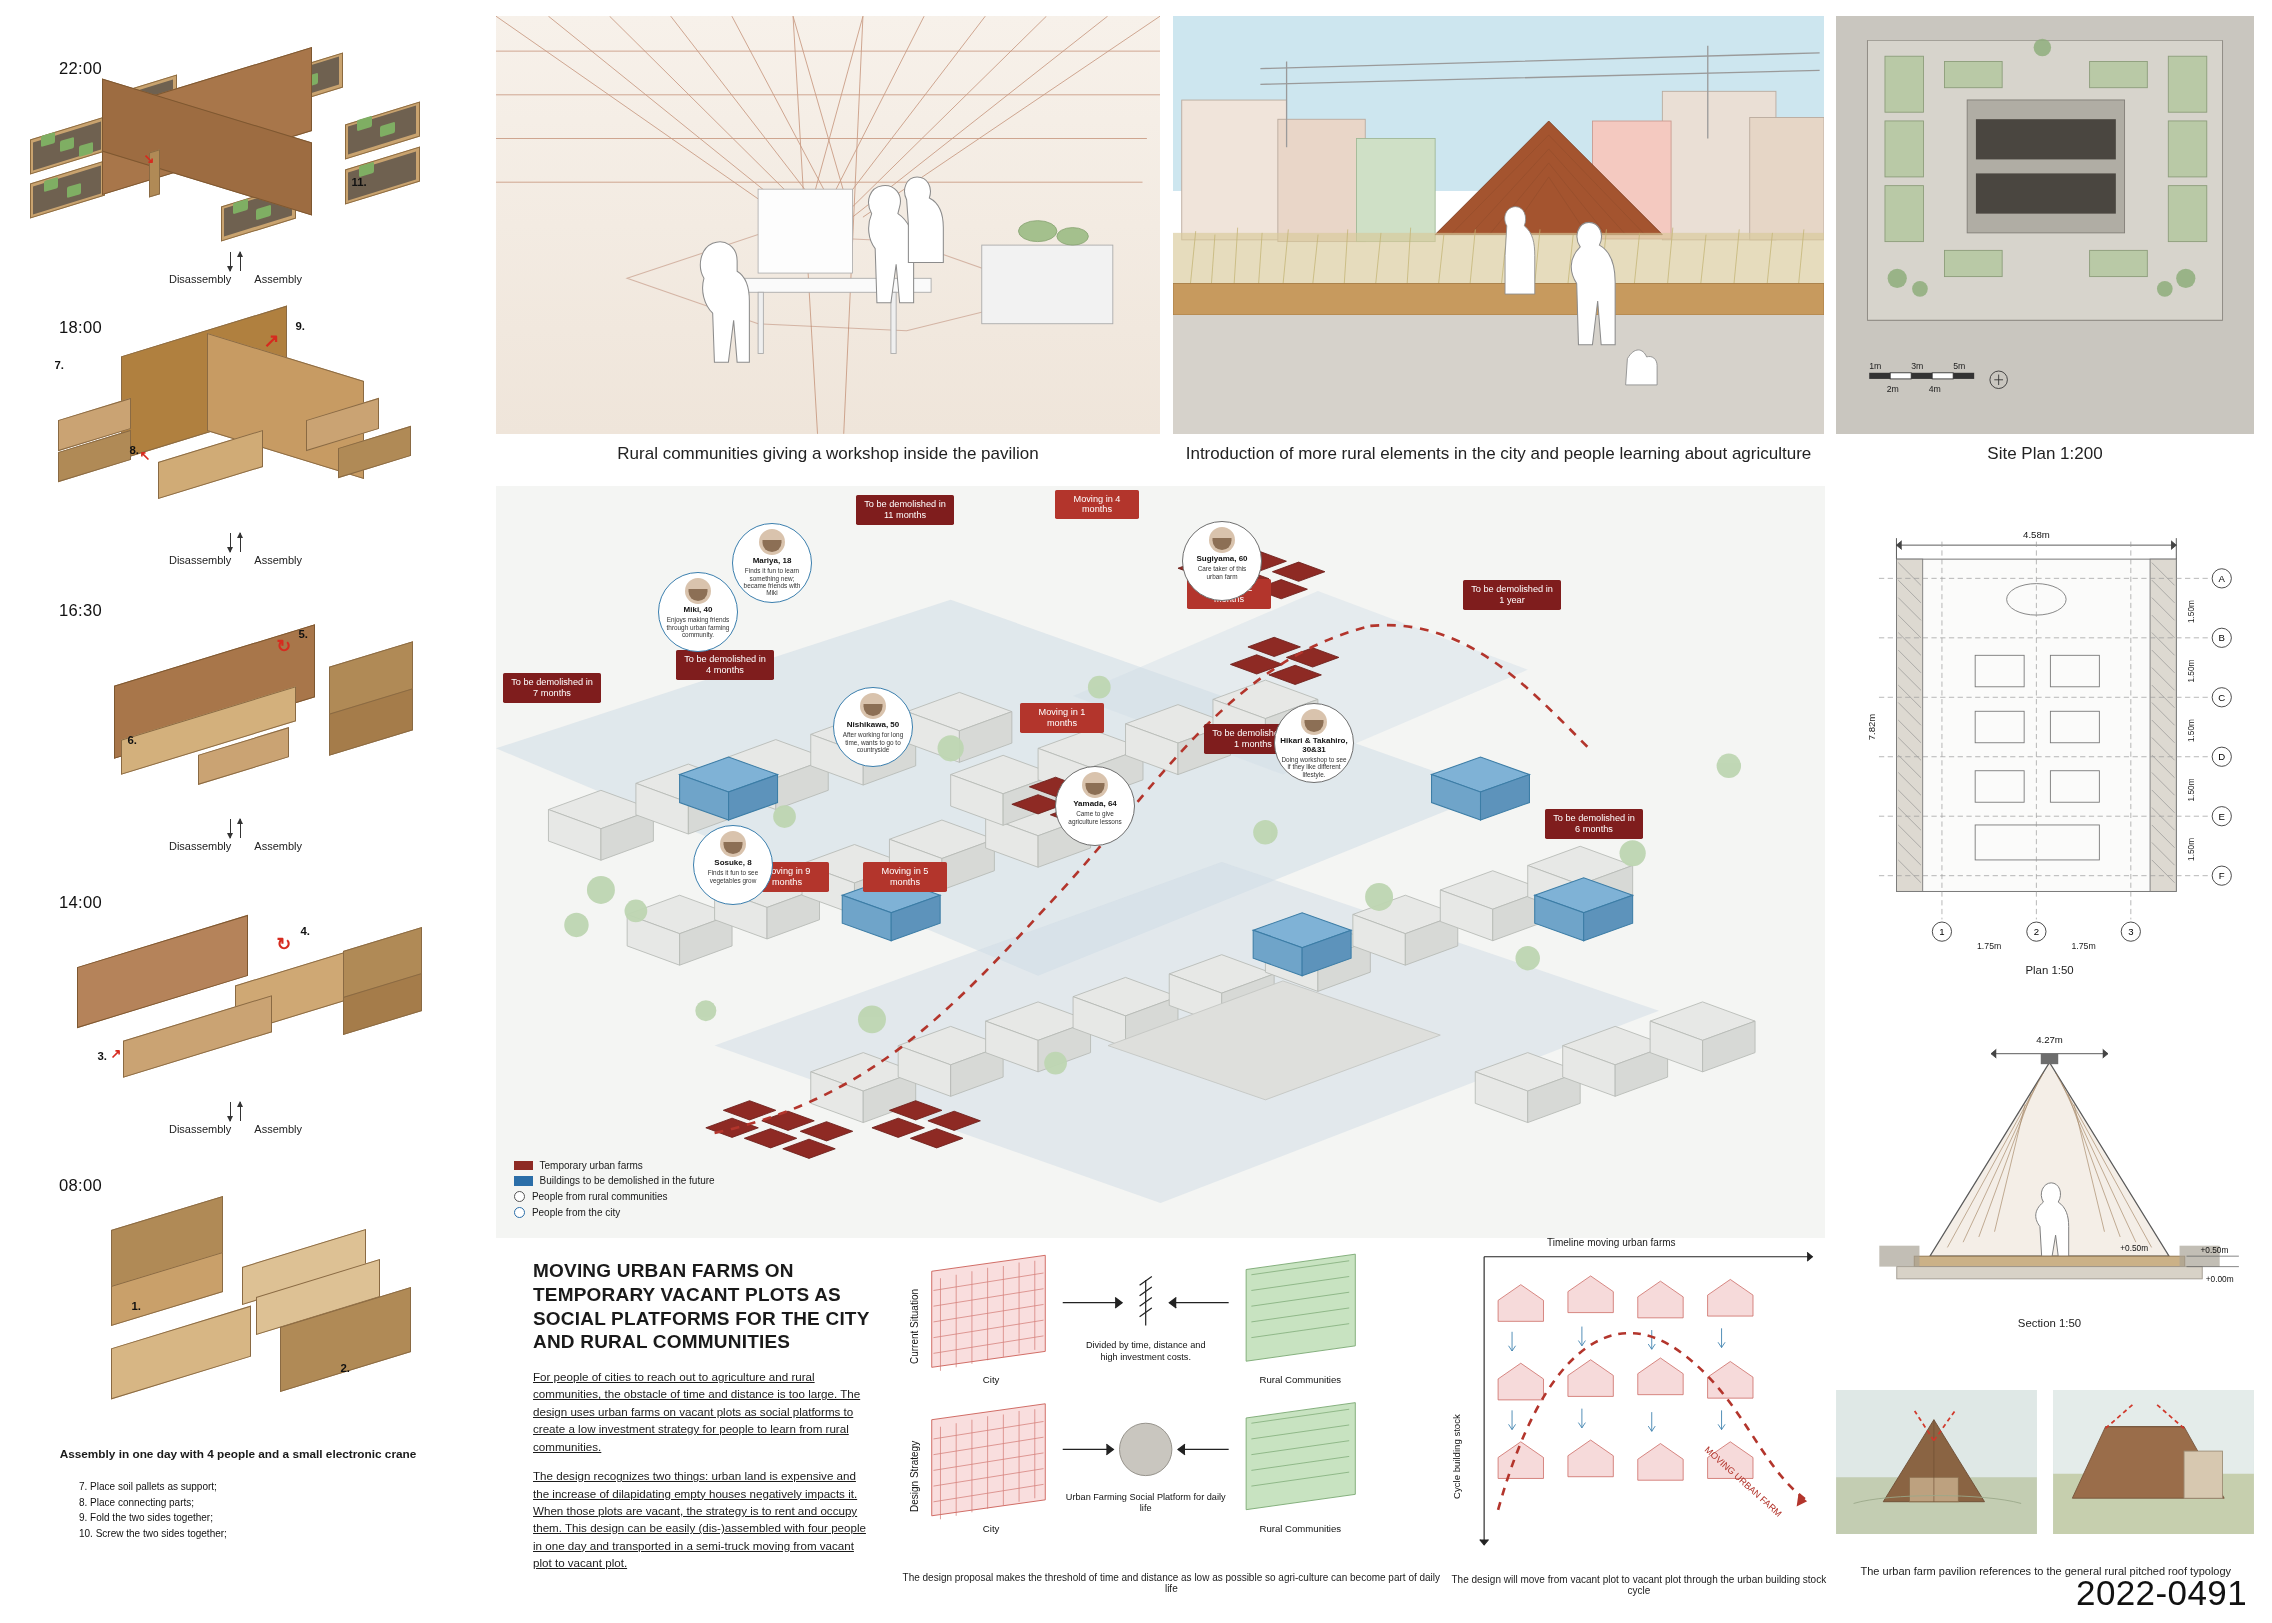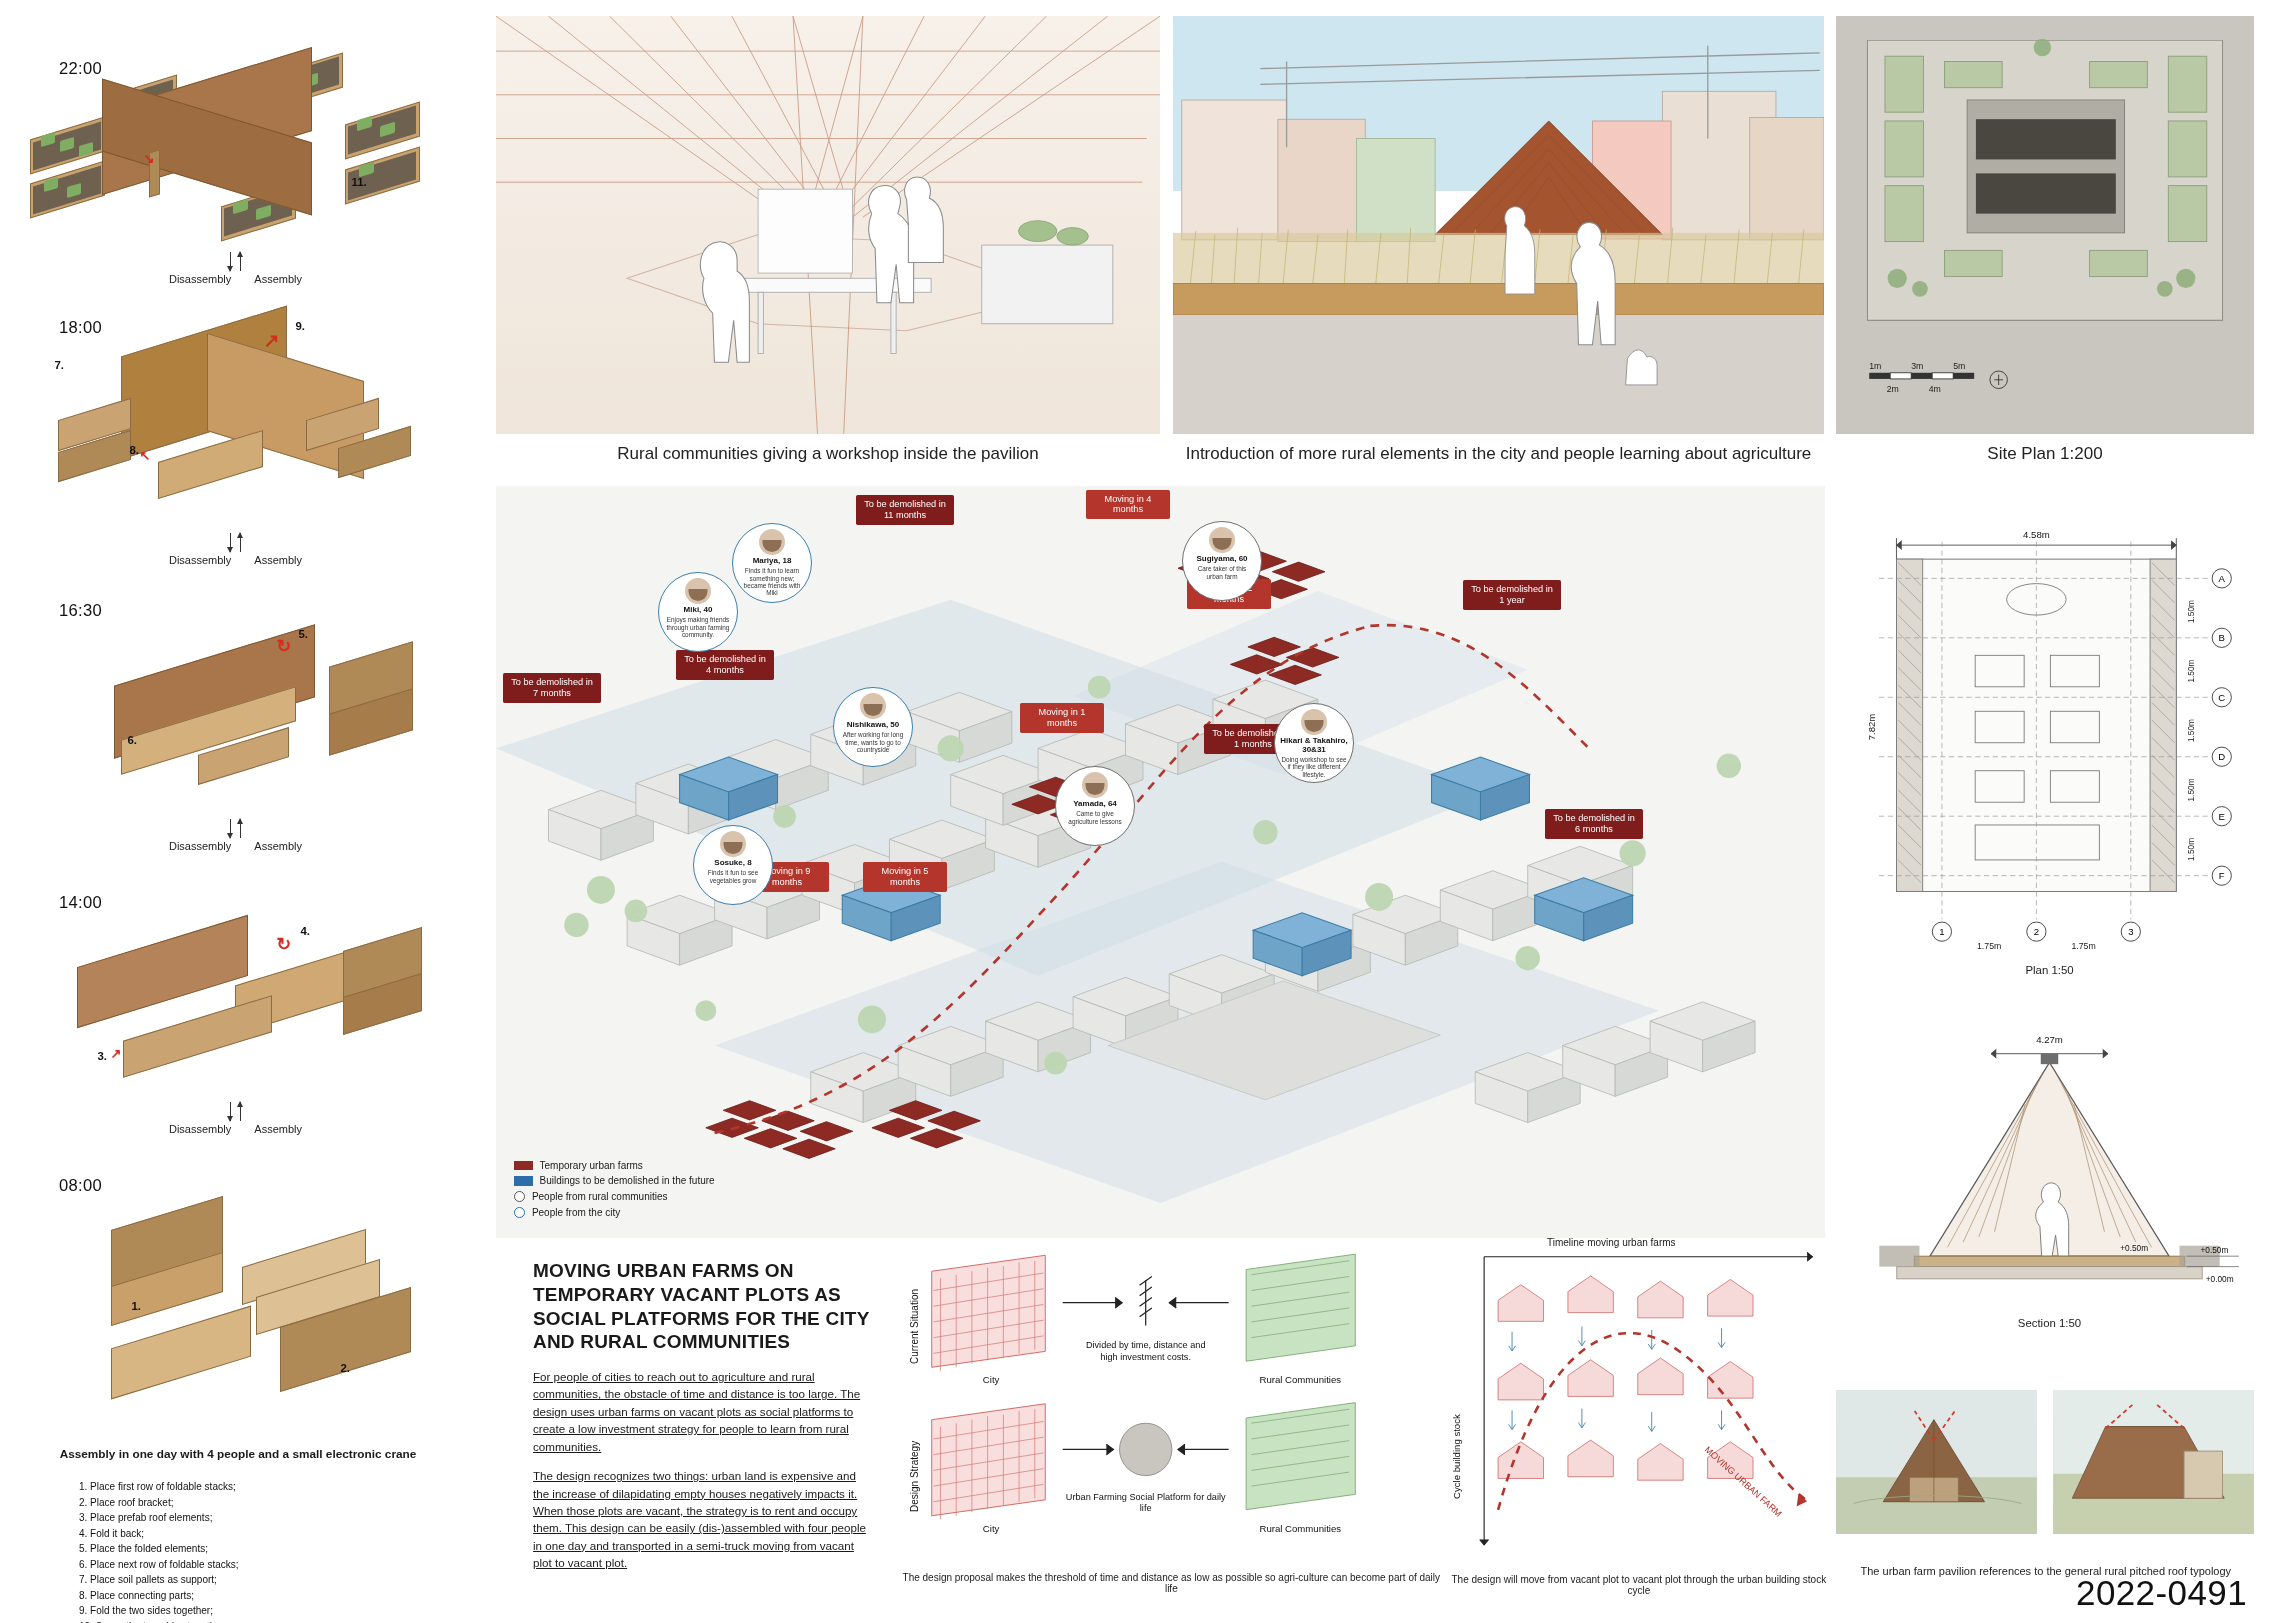--- a/index.html
+++ b/index.html
@@ -246,28 +246,20 @@
       <div class="plank l" style="left:238px; top:107px; width:124px; height:38px; transform:skewY(-17deg);"></div>
       <div class="plank d" style="left:262px; top:136px; width:131px; height:65px; transform:skewY(-17deg);"></div>
       <div class="plank" style="left:93px; top:156px; width:140px; height:51px; transform:skewY(-17deg); background:#d7b684;"></div>
       <div class="num" style="left:114px; top:129px;">1.</div>
       <div class="num" style="left:323px; top:191px;">2.</div>
     </div>
 
     <div class="asm-caption" style="top:1447px;">Assembly in one day with 4 people and a small electronic crane</div>
 
     <div class="asm-steps" style="left:79px; top:1479px; width:385px;">
-      <div class="col one">
-        <div>1. Place first row of foldable stacks;</div>
-        <div>2. Place roof bracket;</div>
-        <div>3. Place prefab roof elements;</div>
-        <div>4. Fold it back;</div>
-        <div>5. Place the folded elements;</div>
-        <div>6. Place next row of foldable stacks;</div>
-      </div>
       <div class="col two">
         <div>7. Place soil pallets as support;</div>
         <div>8. Place connecting parts;</div>
         <div>9. Fold the two sides together;</div>
         <div>10. Screw the two sides together;</div>
         
       </div>
     </div>
   </div>
 
@@ -586,21 +578,21 @@
       </g>
     </svg>
 
     <div class="tag blue" style="left:360px; top:8.7px; width:98px;">To be demolished in 11 months</div>
     <div class="tag blue" style="left:7px; top:187px; width:98px;">To be demolished in 7 months</div>
     <div class="tag blue" style="left:180px; top:164px; width:98px;">To be demolished in 4 months</div>
     <div class="tag blue" style="left:967px; top:94px; width:98px;">To be demolished in 1 year</div>
     <div class="tag blue" style="left:708px; top:238px; width:98px;">To be demolished in 1 months</div>
     <div class="tag blue" style="left:1049px; top:323px; width:98px;">To be demolished in 6 months</div>
 
-    <div class="tag red" style="left:559px; top:3.5px; width:84px;margin-left:31px;">Moving in 4 months</div>
+    <div class="tag red" style="left:559px; top:3.5px; width:84px;">Moving in 4 months</div>
     <div class="tag red" style="left:691px; top:93px; width:84px;">Moving in 2 months</div>
     <div class="tag red" style="left:524px; top:217px; width:84px;">Moving in 1 months</div>
     <div class="tag red" style="left:249px; top:376px; width:84px;">Moving in 9 months</div>
     <div class="tag red" style="left:367px; top:376px; width:84px;">Moving in 5 months</div>
 
     <div class="pin" style="left:236px; top:37px;">
       <div class="face"></div>
       <div class="nm">Mariya, 18</div>
       <div class="ds">Finds it fun to learn something new; became friends with Miki</div>
     </div>

